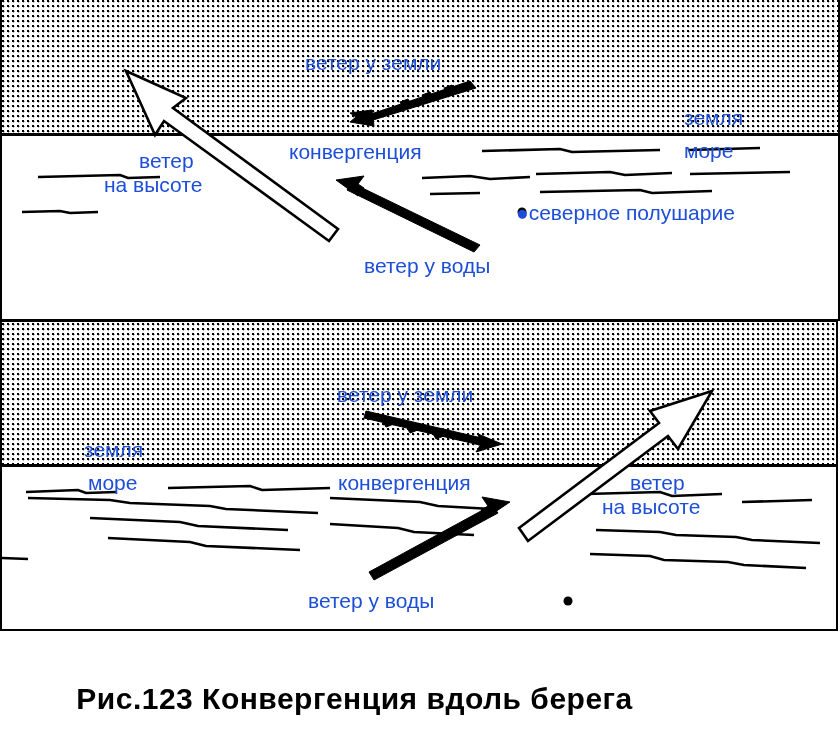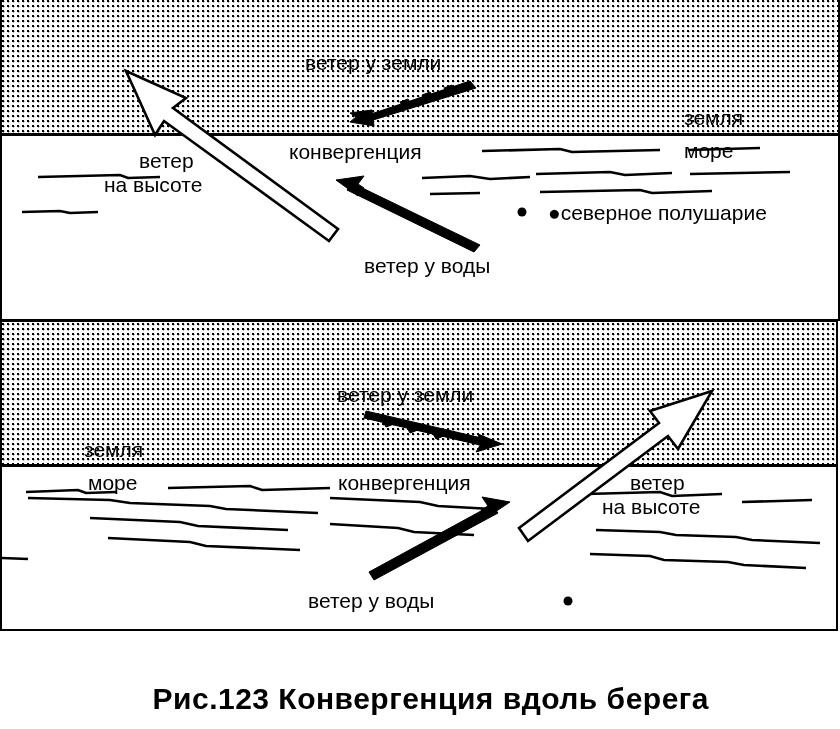--- a/index.html
+++ b/index.html
@@ -19,35 +19,35 @@
     background-position:0 0;
   }
   .clear{position:absolute;background:#fff;}
 
   
   .coast{position:absolute;height:3px;background:#000;}
 
   
   .lbl{
     position:absolute;
-    color:#000000;
+    color:#1d4ed8;
     font-family:"Liberation Sans",sans-serif;
     font-size:21px;
     font-weight:400;
     line-height:25px;
     white-space:pre;
     letter-spacing:0px;
   }
   .lbl.hemi{font-size:21px;}
 
   
   .caption{
     position:absolute;
     width:709px;
-    text-align:right;
+    text-align:center;
     font-family:"Liberation Sans",sans-serif;
     font-weight:bold;
     font-size:30px;
     color:#000;
     letter-spacing:0.5px;
   }
 
   
   svg.overlay{position:absolute;left:0;top:0;width:840px;height:729px;pointer-events:none;}
   .wave{stroke:#000;stroke-width:2.6;fill:none;stroke-linecap:butt;}
@@ -163,21 +163,21 @@
   <div class="lbl" style="left:684px;top:138px;">море</div>
 
   <div class="lbl" style="left:289px;top:139px;">конвергенция</div>
 
   <div class="lbl" style="left:139px;top:148px;">ветер</div>
 
   <div class="lbl" style="left:104px;top:172px;">на высоте</div>
 
   <div class="lbl" style="left:364px;top:253px;">ветер у воды</div>
 
-  <div class="lbl hemi" style="left:548px;top:200px;">●северное полушарие</div>
+  <div class="lbl hemi" style="left:516px;top:200px;">●северное полушарие</div>
 
   <div class="lbl" style="left:337px;top:382px;">ветер у земли</div>
 
   <div class="lbl" style="left:84px;top:437px;">земля</div>
 
   <div class="lbl" style="left:88px;top:470px;">море</div>
 
   <div class="lbl" style="left:338px;top:470px;">конвергенция</div>
 
   <div class="lbl" style="left:630px;top:470px;">ветер</div>

